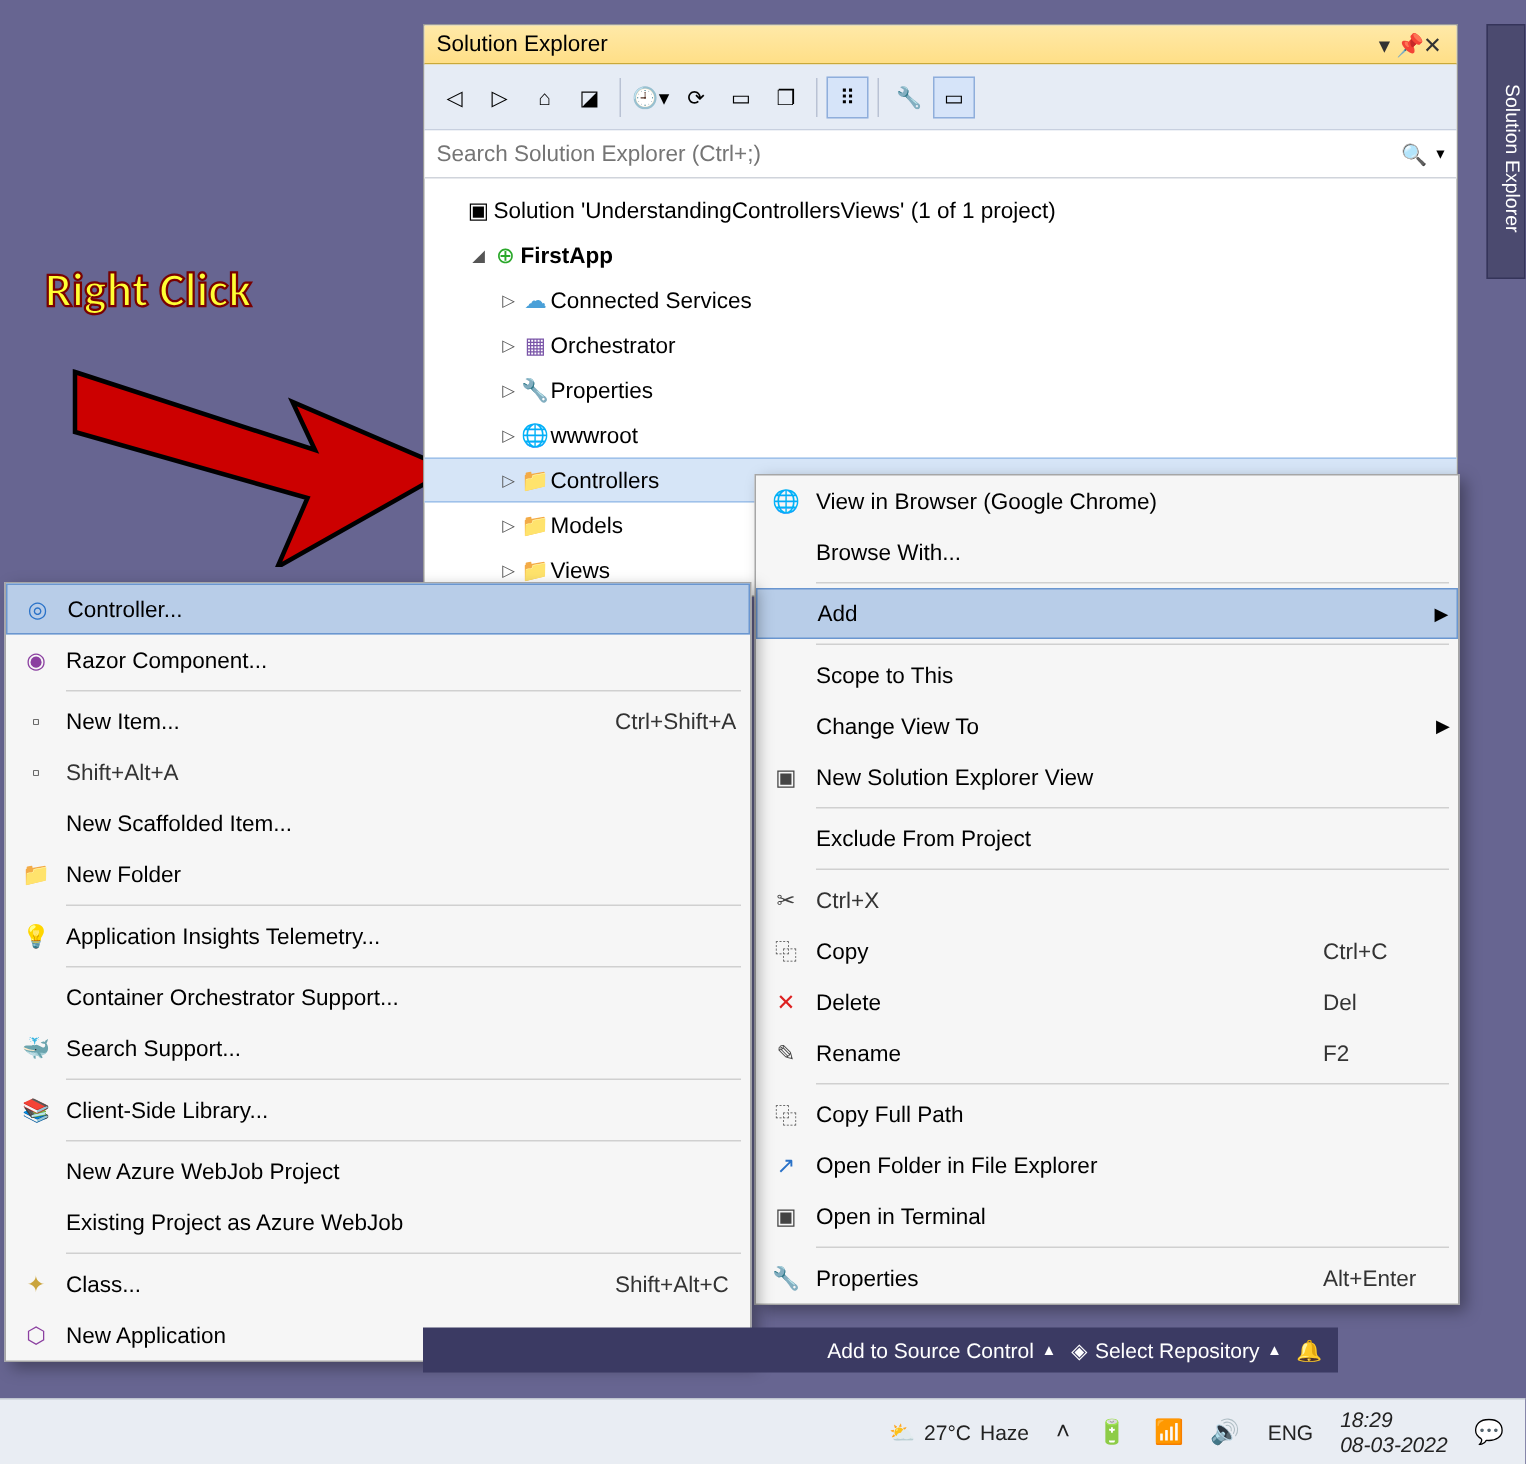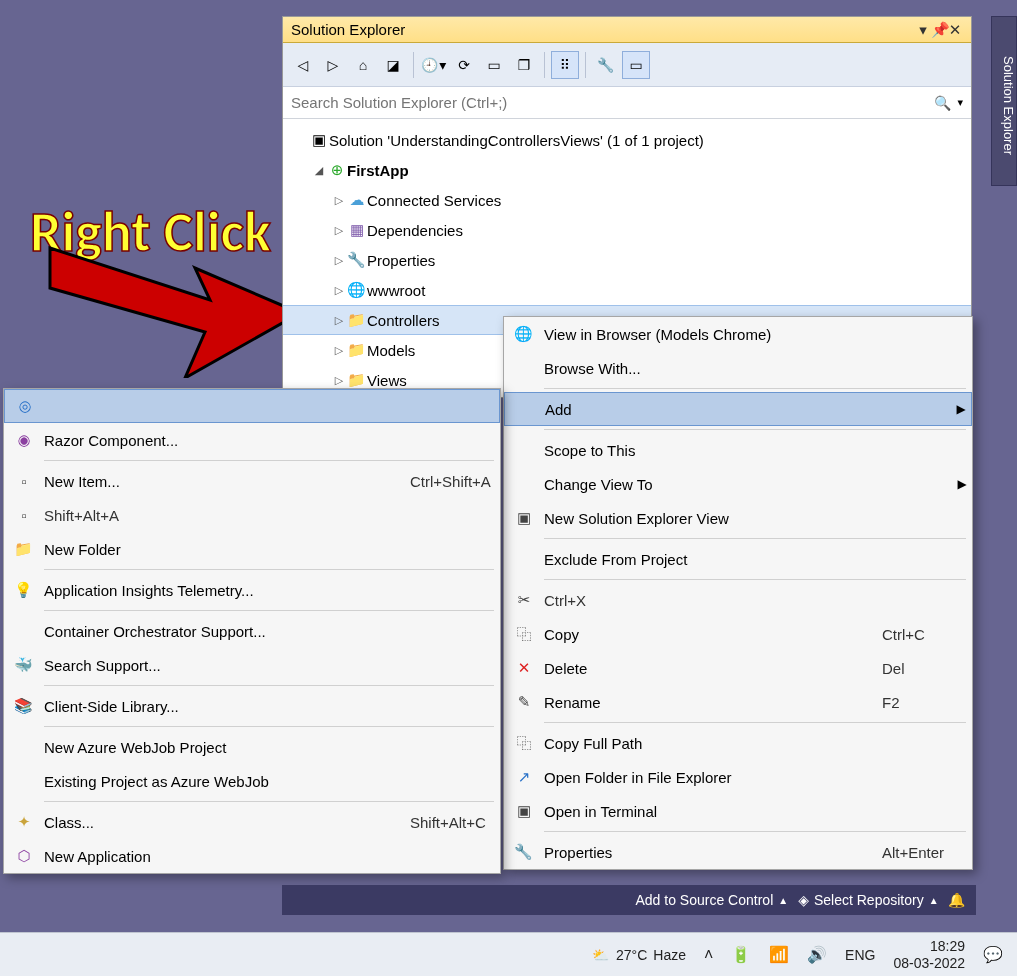--- a/index.html
+++ b/index.html
@@ -64,45 +64,45 @@
   .ctxmenu .row { display:flex; align-items:center; height:34px; }
   .ctxmenu .row .icn { width:40px; text-align:center; color:#444; font-size:15px;}
   .ctxmenu .row .txt { flex:1; padding-right:12px;}
   .ctxmenu .row .sc  { color:#333; min-width:90px; text-align:left;}
   .ctxmenu .row .arr { width:20px; text-align:center; font-size:12px;}
   .ctxmenu .row.hl { background:#b8cde8; border:1px solid #6a96d0; }
   .ctxmenu .divider { height:1px; background:#d0d0d0; margin:3px 6px 3px 40px; }
   #context-menu { left:503px; top:316px; width:470px; }
   #sub-menu { left:3px; top:388px; width:498px; }
   .annotation {
-    position:absolute; left:30px; top:198px;
-    color:#ffff33; font-size:56px; font-weight:700;
+    position:absolute; left:30px; top:174px;
+    color:#ffff33; font-size:32px; font-weight:700;
     -webkit-text-stroke:1.5px #7a0000;
     text-shadow:0 0 1px #000;
     font-family:"Calibri","Segoe UI",sans-serif;
   }
   .arrow-shape {
     position:absolute; left:40px; top:228px; width:260px; height:150px;
   }
   .statusbar {
-    position:absolute; left:282px; top:885px; width:694px; height:30px;
+    position:absolute; left:282px; top:885px; width:610px; height:30px;
     background:#3b3a63; color:#fff; display:flex; align-items:center; padding:0 10px;
     font-size:14px; gap:10px;
   }
   .statusbar .flex{flex:1;}
   .statusbar .item{display:flex;align-items:center;gap:5px;}
   .statusbar .caret{font-size:10px;}
   .taskbar {
     position:absolute; left:0; bottom:0; width:1017px; height:44px;
     background:#e9edf3; border-top:1px solid #c0c5d0;
     display:flex; align-items:center; justify-content:flex-end; gap:18px;
     padding:0 14px; font-size:14px; color:#222;
   }
   .taskbar .weather{display:flex;align-items:center;gap:6px;}
-  .taskbar .clock{text-align:right; line-height:1.15;}
+  .taskbar .clock{text-align:left; line-height:1.15;font-style:italic;}
   .taskbar .tico{font-size:16px;}
 </style>
 </head>
 <body>
 
 <div class="vtab">Solution Explorer</div>
 
 <div class="annotation">Right Click</div>
 <svg class="arrow-shape" viewBox="0 0 260 150">
   <path d="M10 20 L170 72 L155 40 L260 85 L145 150 L165 104 L10 60 Z" fill="#cc0000" stroke="#000" stroke-width="3"></path>
@@ -148,21 +148,21 @@
       <span class="lbl bold">FirstApp</span>
     </div>
     <div class="trow indent2">
       <span class="arrow">▷</span>
         <span class="icon" style="color:#4aa0d8;">☁</span>
       <span class="lbl">Connected Services</span>
     </div>
     <div class="trow indent2">
       <span class="arrow">▷</span>
         <span class="icon" style="color:#7a55a8;">▦</span>
-      <span class="lbl">Dependencies</span>
+      <span class="lbl">Orchestrator</span>
     </div>
     <div class="trow indent2">
       <span class="arrow">▷</span>
         <span class="icon">🔧</span>
       <span class="lbl">Properties</span>
     </div>
     <div class="trow indent2">
       <span class="arrow">▷</span>
         <span class="icon" style="color:#2f7fbd;">🌐</span>
       <span class="lbl">wwwroot</span>
@@ -181,21 +181,21 @@
       <span class="arrow">▷</span>
         <span class="icon" style="color:#caa43c;">📁</span>
       <span class="lbl">Views</span>
     </div>
   </div>
 </div>
 
 <div id="context-menu" class="ctxmenu">
   <div class="row">
     <span class="icn">🌐</span>
-    <span class="txt">View in Browser (Models Chrome)</span>
+    <span class="txt">View in Browser (Google Chrome)</span>
       <span class="arr"></span>
   </div>
   <div class="row">
     <span class="icn"></span>
       <span class="txt">Browse With...</span>
       <span class="arr"></span>
   </div>
   <div class="divider"></div>
   <div class="row hl">
     <span class="icn"></span>
@@ -264,36 +264,42 @@
   <div class="row">
       <span class="icn">🔧</span>
       <span class="txt">Properties</span>
       <span class="sc">Alt+Enter</span>
     </div>
 </div>
 
 <div id="sub-menu" class="ctxmenu">
   <div class="row hl">
       <span class="icn" style="color:#2a72c8;">◎</span>
+      <span class="txt">Controller...</span>
       <span class="sc"></span>
     </div>
   <div class="row">
       <span class="icn" style="color:#8b3fa0;">◉</span>
       <span class="txt">Razor Component...</span>
       <span class="sc"></span>
     </div>
   <div class="divider"></div>
   <div class="row">
       <span class="icn">▫</span>
       <span class="txt">New Item...</span>
       <span class="sc">Ctrl+Shift+A</span>
     </div>
   <div class="row">
       <span class="icn">▫</span>
       <span class="sc">Shift+Alt+A</span>
+    </div>
+  <div class="row">
+      <span class="icn"></span>
+      <span class="txt">New Scaffolded Item...</span>
+      <span class="sc"></span>
     </div>
   <div class="row">
       <span class="icn" style="color:#caa43c;">📁</span>
       <span class="txt">New Folder</span>
       <span class="sc"></span>
     </div>
   <div class="divider"></div>
   <div class="row">
       <span class="icn" style="color:#8b3fa0;">💡</span>
       <span class="txt">Application Insights Telemetry...</span>

